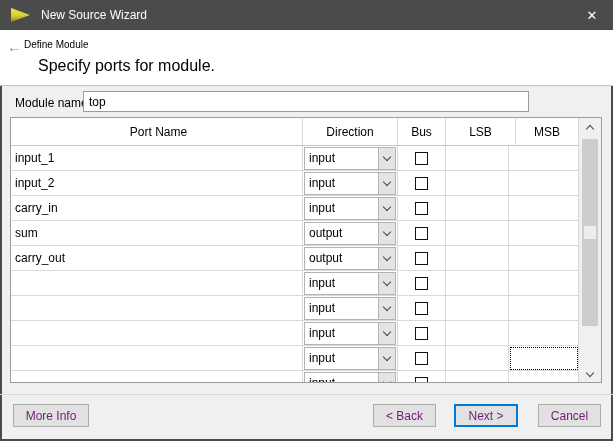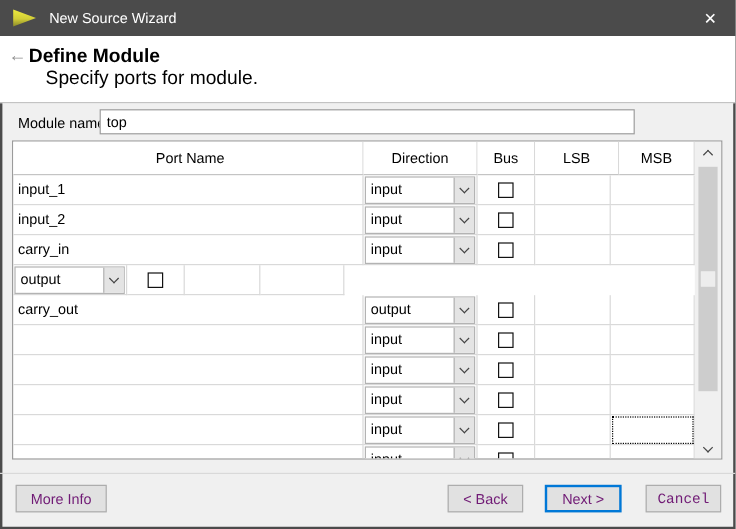--- a/index.html
+++ b/index.html
@@ -24,21 +24,21 @@
     color:#ffffff; font-size:13px; display:flex; align-items:center; justify-content:center;
     cursor:default;
   }
 
   
   .wizhead{
     position:absolute; top:30px; left:0; width:613px; height:56px;
     background:#ffffff; border-bottom:1px solid #c3c3c3;
   }
   .back-arrow{ position:absolute; left:7px; top:8px; color:#8f8f8f; font-size:15px; font-weight:bold; }
-  .wiz-title{ position:absolute; left:24px; top:9px; font-weight:bold; font-size:16px; }
+  .wiz-title{ position:absolute; left:24px; top:9px; font-weight:normal; font-size:10px; }
   .wiz-sub{ position:absolute; left:38px; top:27px; font-size:16px; }
 
   
   .mod-label{ position:absolute; left:15px; top:96px; font-size:12px; }
   .mod-input{
     position:absolute; left:83px; top:91px; width:446px; height:21px;
     background:#ffffff; border:1px solid #9b9b9b; font:12px "Liberation Sans", sans-serif;
     padding:0 5px; outline:none;
   }
 
@@ -92,21 +92,21 @@
 
   
   .btm-sep{ position:absolute; left:0; top:394px; width:613px; height:1px; background:#d9d9d9; }
   .btn{
     position:absolute; top:404px; height:23px; background:#e1e1e1; border:1px solid #adadad;
     font:12px "Liberation Sans", sans-serif; color:#701a75; text-align:center; padding:0;
   }
   .btn-moreinfo{ left:13px;  width:76px; }
   .btn-back   { left:373px; width:63px; }
   .btn-next   { left:454px; width:64px; border:2px solid #0078d7; }
-  .btn-cancel { left:538px; width:63px;font-family:Liberation Mono, monospace; }
+  .btn-cancel { left:538px; width:63px; }
 </style>
 </head>
 <body>
 
 <div class="window">
 
   <div class="titlebar">
     <svg class="app-icon" width="22" height="16" viewBox="0 0 22 16">
       <defs>
         <linearGradient id="g" x1="0" y1="0" x2="0" y2="1">
@@ -187,20 +187,23 @@
         </span>
       </div>
     </div>
     <div class="cell c-bus">
       <span class="checkbox"></span>
     </div>
     <div class="cell c-msb"></div>
     <div class="cell c-lsb"></div>
   </div>
         <div class="trow">
+    <div class="cell c-port">
+      <span>sum</span>
+    </div>
     <div class="cell c-dir">
       <div class="combo">
         <span class="combo-text">output</span>
         <span class="combo-btn">
           <i class="chev down"></i>
         </span>
       </div>
     </div>
     <div class="cell c-bus">
       <span class="checkbox"></span>

